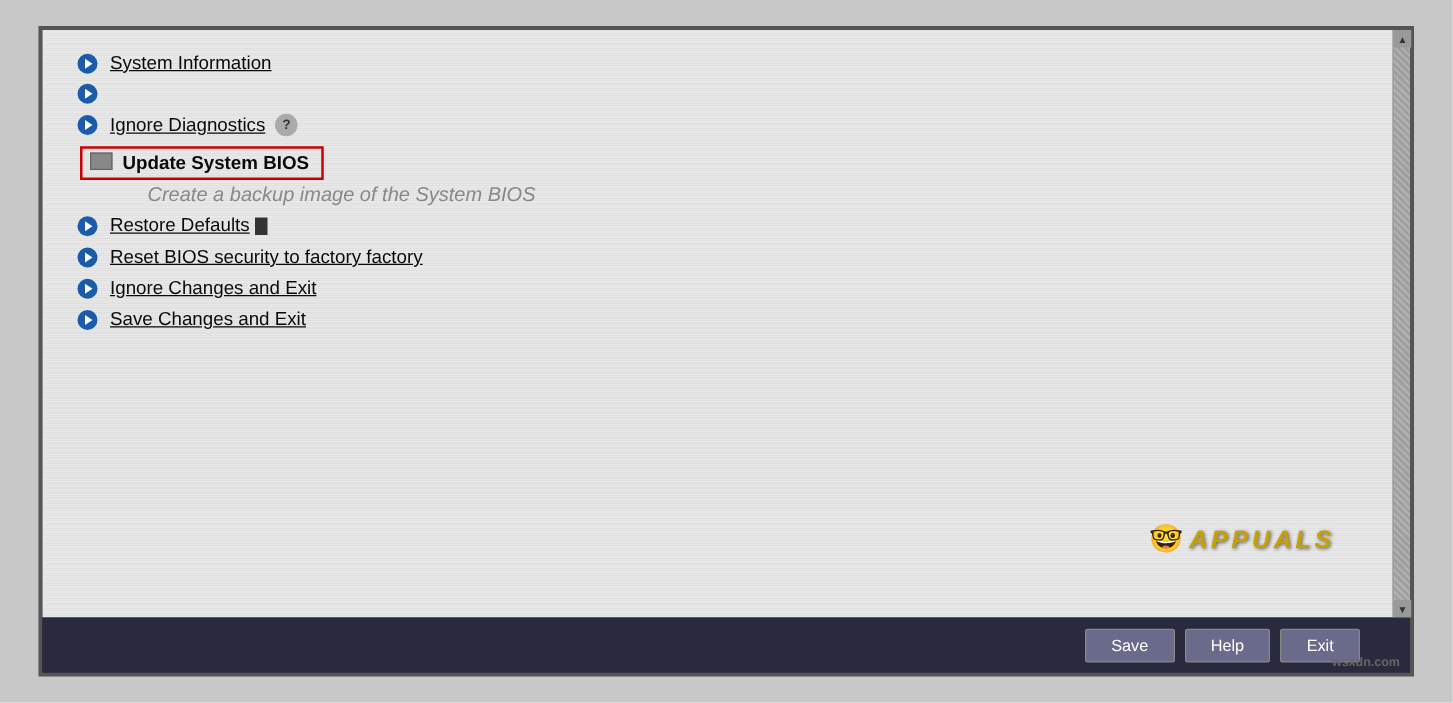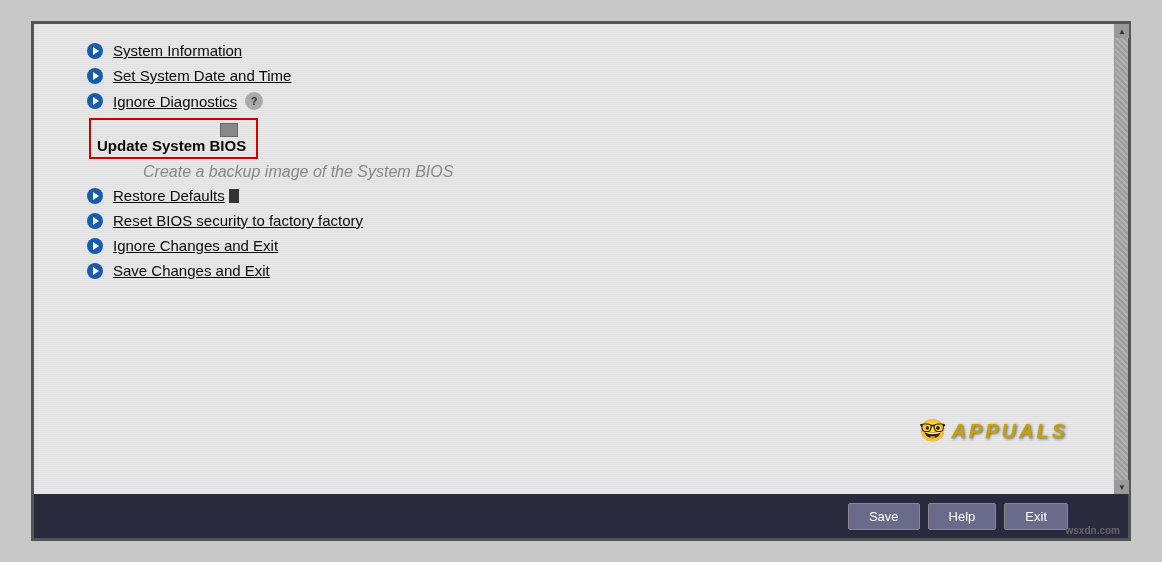--- a/index.html
+++ b/index.html
@@ -35,21 +35,21 @@
         rgba(180,180,180,0.15) 1px,
         rgba(180,180,180,0.15) 2px
       );
       position: relative;
       display: flex;
       flex-direction: column;
     }
 
     .bios-content {
       flex: 1;
-      padding: 18px 53px;
+      padding: 18px 28px;
       position: relative;
       border-radius: 10px;
     }
 
     .menu-item {
       display: flex;
       align-items: center;
       margin-bottom: 8px;
       cursor: pointer;
       font-size: 15px;
@@ -81,25 +81,24 @@
       color: #0a0a0a;
       font-weight: 500;
     }
 
     .menu-item.update-bios {
       margin-bottom: 4px;
     }
 
     .update-bios-box {
       display: inline-flex;
-      align-items: flex-end;
+      align-items: flex-start;
       border: 2px solid #cc0000;
       padding: 3px 10px 3px 6px;
       margin-left: 2px;
-      flex-direction: column;
     }
 
     .update-bios-box .bios-icon {
       width: 18px;
       height: 14px;
       background: #888;
       margin-right: 8px;
       border: 1px solid #666;
       display: inline-block;
     }
@@ -168,21 +167,21 @@
         rgba(0,0,0,0.1) 4px
       );
     }
 
     .bottom-bar {
       height: 44px;
       background: #2a2a3e;
       display: flex;
       align-items: center;
       justify-content: flex-end;
-      padding: 0 60px;
+      padding: 0 40px;
       gap: 8px;
       position: relative;
     }
 
     .appuals-logo-container {
       position: absolute;
       right: 60px;
       bottom: 50px;
     }
 
@@ -237,21 +236,20 @@
   <div class="bios-main">
     <div class="bios-content">
 
       <div class="menu-item">
         <span class="bullet"></span>
         <span class="item-label">System Information</span>
       </div>
 
       <div class="menu-item">
         <span class="bullet"></span>
-        <span class="item-label">Set System Date and Time</span>
       </div>
 
       <div class="menu-item">
         <span class="bullet"></span>
         <span class="item-label">Ignore Diagnostics</span>
         <span class="help-icon">?</span>
       </div>
 
       <div class="menu-item update-bios">
         <div class="update-bios-box">

